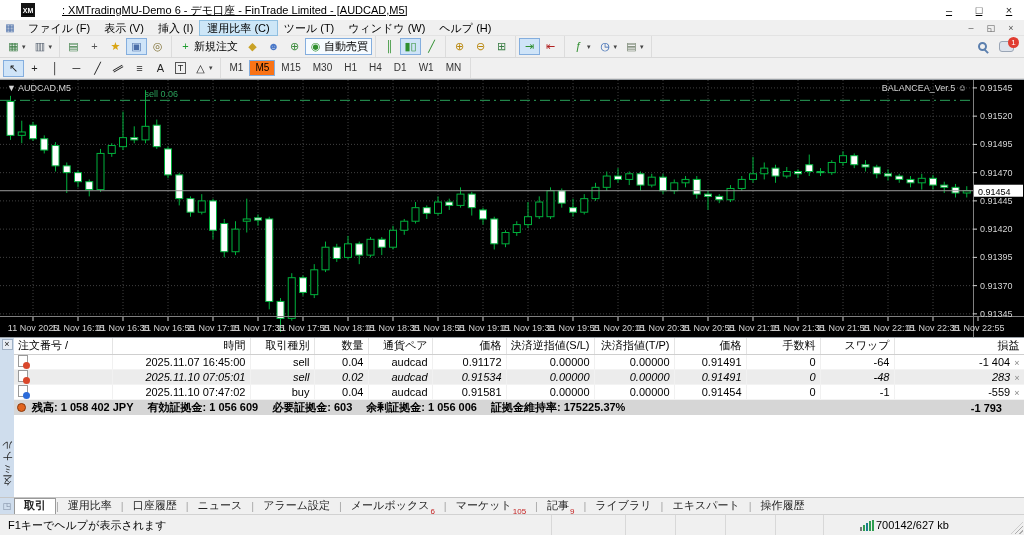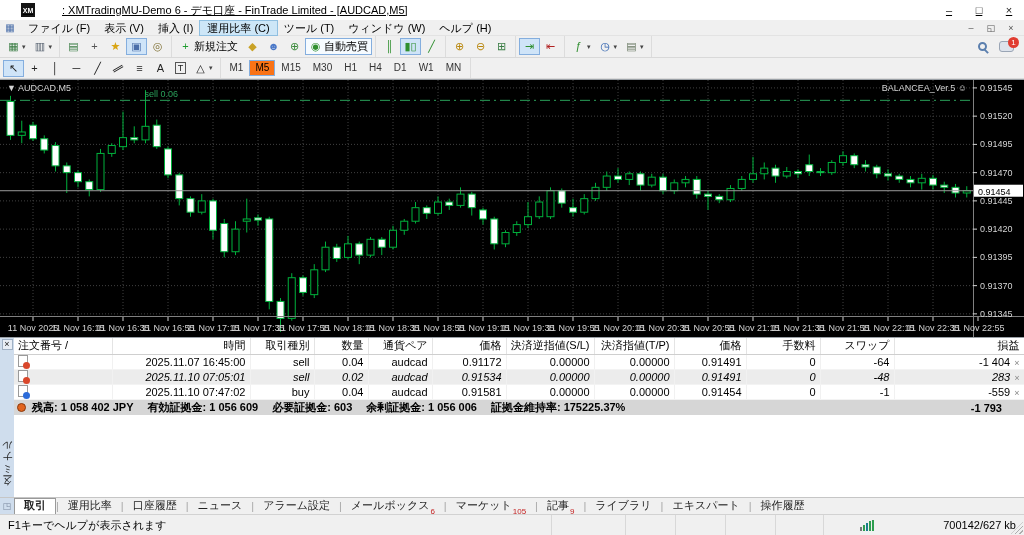--- a/index.html
+++ b/index.html
@@ -95,21 +95,21 @@
   .tab-sep{color:#a8a8a8;display:flex;align-items:center;}
   .tab .badge{color:#c42222;font-size:8px;margin-left:1px;position:relative;top:3px;}
 
   
   #statusbar{position:absolute;top:514px;left:0;width:1024px;height:21px;background:#f0f0f0;
     border-top:1px solid #d2d2d2;display:flex;align-items:center;font-size:11px;color:#000;}
   .sb-cell{height:100%;display:flex;align-items:center;padding:0 8px;border-right:1px solid #d8d8d8;}
   .sb-help{width:552px;}
   .sb-default{width:118px;}
   .sb-e1{width:74px;}.sb-e2{width:50px;}.sb-e3{width:50px;}.sb-e4{width:50px;}.sb-e5{width:48px;}
-  .sb-traffic{flex:1;justify-content:space-between;padding-left:36px;gap:2px;border-right:none;}
+  .sb-traffic{flex:1;justify-content:flex-start;padding-left:36px;gap:2px;border-right:none;}
   .bars{display:flex;align-items:flex-end;gap:1px;height:11px;}
   .bars i{width:2px;background:#2e9e4f;display:block;}
   .bars i:nth-child(1){height:4px;background:#777;}
   .bars i:nth-child(2){height:6px;}
   .bars i:nth-child(3){height:8px;background:#1b7f8c;}
   .bars i:nth-child(4){height:10px;}
   .bars i:nth-child(5){height:11px;}
   .resize-grip{position:absolute;right:1px;bottom:1px;width:12px;height:12px;
     background:repeating-linear-gradient(135deg,transparent 0 2px,#adadad 2px 3px);
     clip-path:polygon(100% 0,100% 100%,0 100%);}

